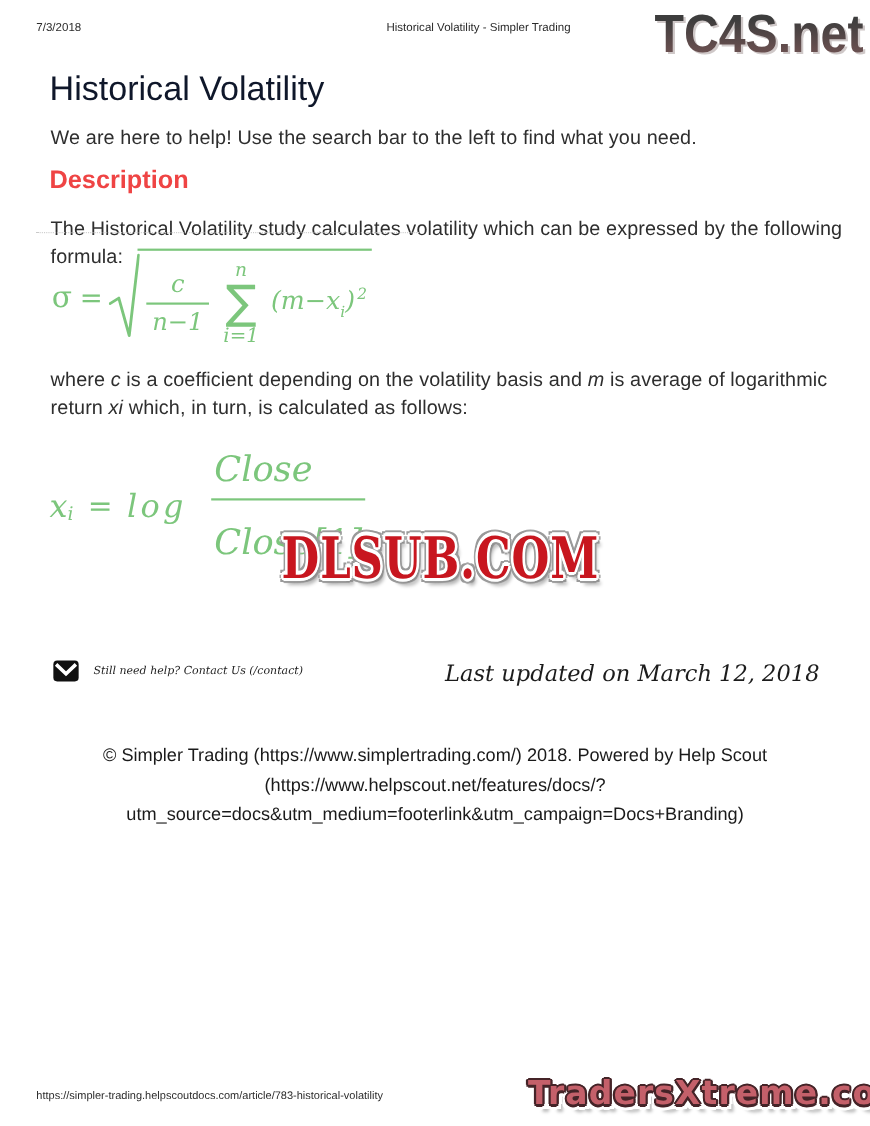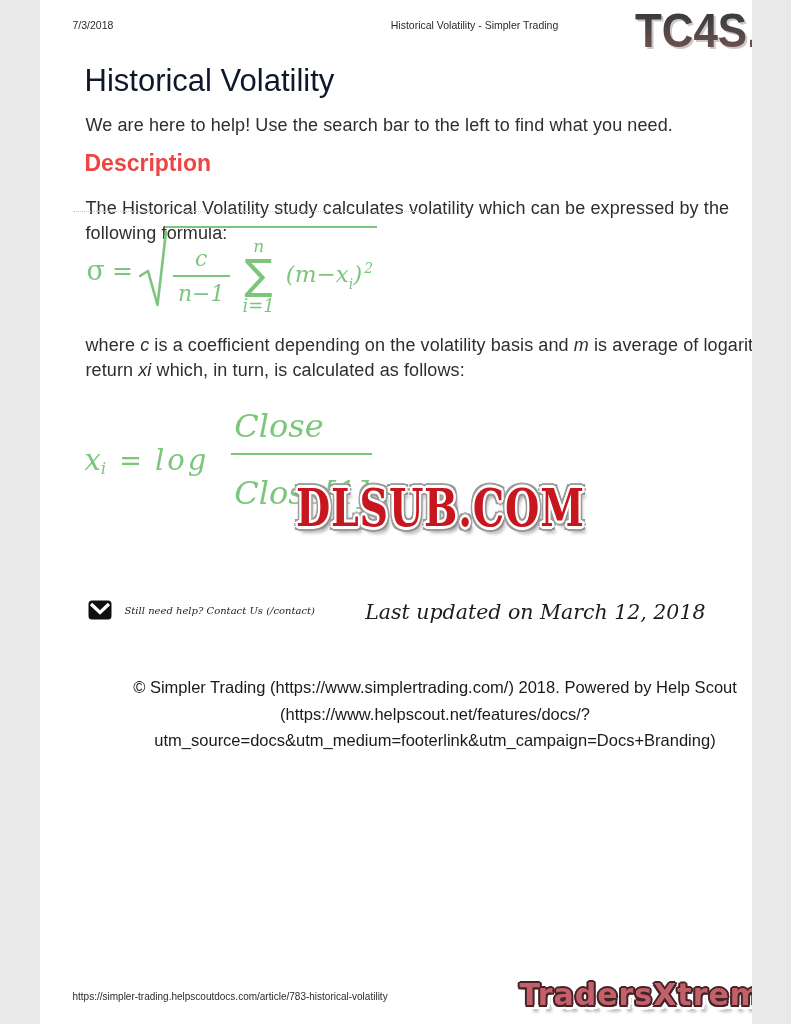--- a/index.html
+++ b/index.html
@@ -1,17 +1,17 @@
 <!DOCTYPE html>
 <html><head>
 <meta charset="utf-8">
 <style>
   html,body { margin:0; padding:0; background:#e9e9e9; }
   .page {
-    position:relative; width:712px; height:1024px; margin:0 auto;
+    position:relative; width:791px; height:1024px; margin:0 auto;
     background:#ffffff; overflow:hidden;
     font-family:"Liberation Sans", sans-serif; color:#1a1a1a;
   }
 
   
   .p-date   { position:absolute; left:33px;  top:19px; font-size:10.5px; color:#2b2b2b; }
   .p-title  { position:absolute; left:435px; top:19px; transform:translateX(-50%);
               font-size:10.5px; color:#2b2b2b; white-space:nowrap; }
   .p-url    { position:absolute; left:33px;  top:991px; font-size:10px; color:#2b2b2b; }
 

